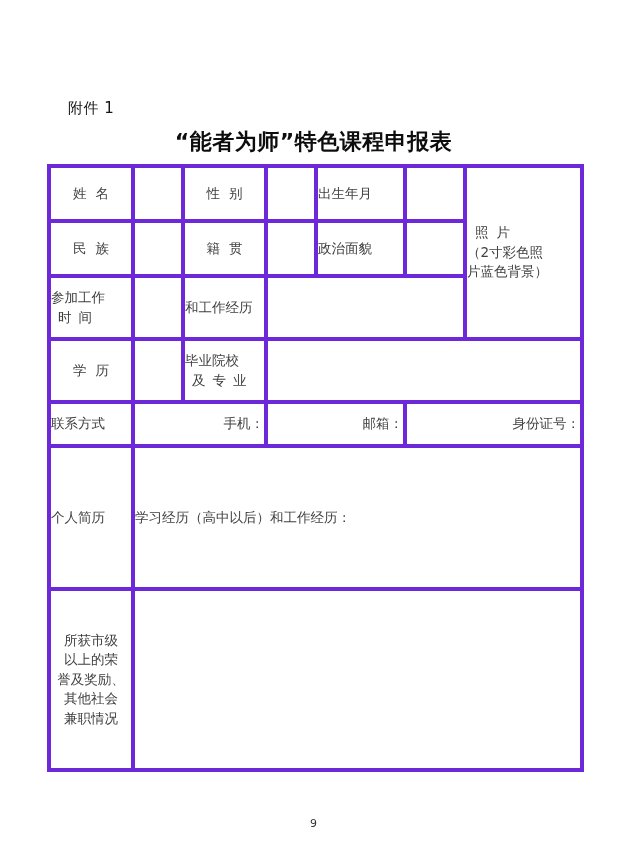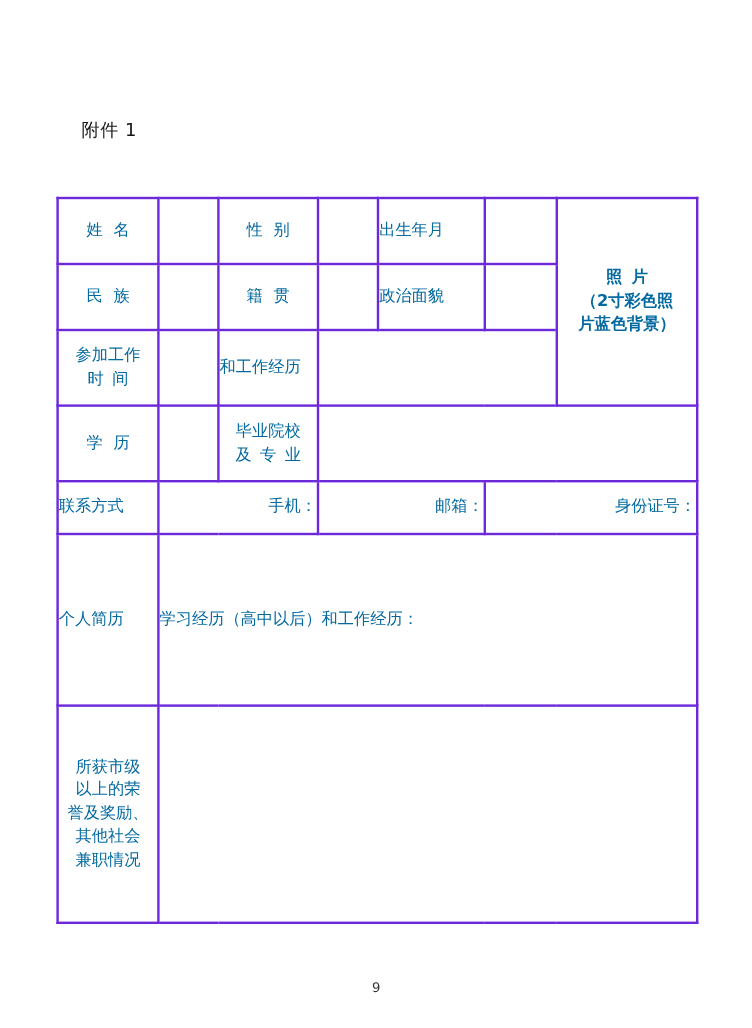--- a/index.html
+++ b/index.html
@@ -50,60 +50,58 @@
   .form-table {
     position: absolute;
     left: 47px;
     top: 164px;
     width: 533px;
     border-collapse: collapse;
     table-layout: fixed;
     background: #fff;
   }
   .form-table td {
-    border: 2px solid #6d28d9;
+    border: 4px solid #6d28d9;
     padding: 0;
     vertical-align: middle;
     font-size: 13.5px;
-    color: #0369a1;
+    color: #404040;
     line-height: 1.45;
   }
 
   .lbl {
     text-align: left;
     padding: 2px 4px;
   }
   
   .lbl-sp {
     text-align: center;
     letter-spacing: 9px;
     text-indent: 9px;
     padding: 2px 4px;
   }
   .lbl-2line {
-    text-align: center;
     padding: 4px 4px;
   }
   .lbl-2line .ln {
     display: block;
   }
   .lbl-2line .ln.sp {
     letter-spacing: 7px;
     text-indent: 7px;
   }
   .val {
     background: #fff;
   }
 
   .photo-cell {
-    text-align: center;
+    text-align: left;
     padding: 6px 8px;
     vertical-align: middle;
     line-height: 1.85;
-    font-weight: bold;
   }
   .photo-cell .ln {
     display: block;
     white-space: nowrap;
   }
   .photo-cell .ln.sp {
     letter-spacing: 8px;
     text-indent: 8px;
   }
 
@@ -144,20 +142,21 @@
     color: #333;
   }
 </style>
 </head>
 <body>
 
 <div class="page">
 
   <div class="attachment-label">附件 1</div>
 
+  <div class="doc-title">“能者为师”特色课程申报表</div>
 
   <table class="form-table">
     <colgroup>
       <col style="width:84px">
       <col style="width:50px">
       <col style="width:83px">
       <col style="width:50px">
       <col style="width:89px">
       <col style="width:60px">
       <col style="width:117px">

